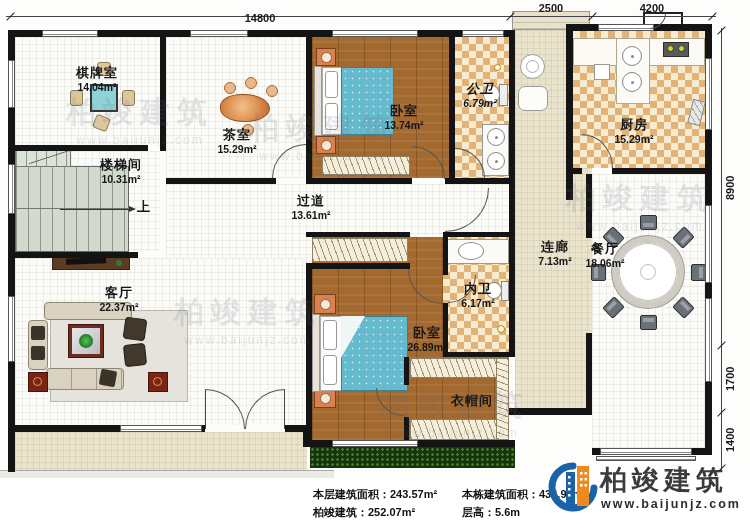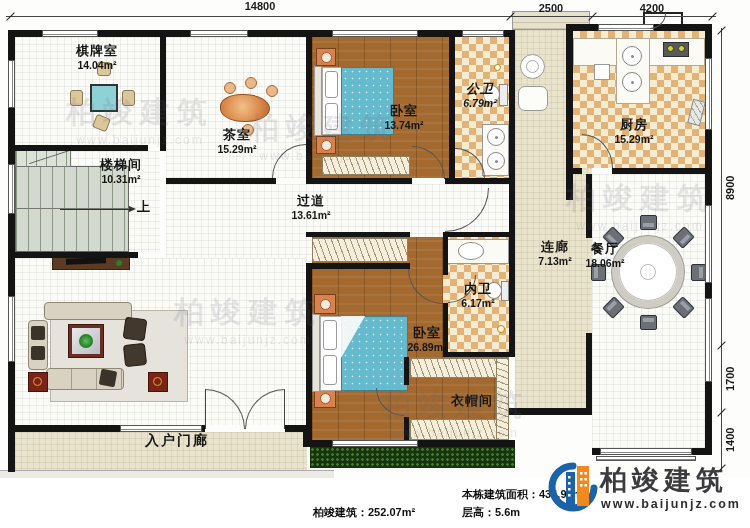--- a/index.html
+++ b/index.html
@@ -223,21 +223,21 @@
   <div class="door" style="left:272px;top:144px;width:34px;height:34px;border-radius:100% 0 0 0;border-right:none;border-bottom:none;"></div>
   <div class="door" style="left:412px;top:146px;width:33px;height:33px;border-radius:0 100% 0 0;border-left:none;border-bottom:none;"></div>
   <div class="door" style="left:455px;top:148px;width:30px;height:30px;border-radius:0 100% 0 0;border-left:none;border-bottom:none;"></div>
   <div class="door" style="left:582px;top:134px;width:31px;height:34px;border-radius:0 100% 0 0;border-left:none;border-bottom:none;"></div>
   <div class="door" style="left:445px;top:188px;width:44px;height:44px;border-radius:0 0 100% 0;border-left:none;border-top:none;"></div>
   <div class="door" style="left:408px;top:269px;width:35px;height:35px;border-radius:0 0 0 100%;border-right:none;border-top:none;"></div>
   <div class="door" style="left:448px;top:275px;width:28px;height:28px;border-radius:0 0 100% 0;border-left:none;border-top:none;"></div>
   <div class="door" style="left:376px;top:388px;width:28px;height:28px;border-radius:0 0 0 100%;border-right:none;border-top:none;"></div>
   <div class="door" style="left:650px;top:13px;width:16px;height:16px;border-radius:0 0 100% 0;border-left:none;border-top:none;"></div>
 
-  <div class="rlabel" style="left:55px;top:44px;width:84px;">
+  <div class="rlabel" style="left:55px;top:66px;width:84px;">
     <div class="rname">棋牌室</div>
     <div class="rarea">14.04m²</div>
   </div>
   <div class="rlabel" style="left:198px;top:128px;width:78px;">
     <div class="rname">茶室</div>
     <div class="rarea">15.29m²</div>
   </div>
   <div class="rlabel" style="left:372px;top:104px;width:64px;">
     <div class="rname">卧室</div>
     <div class="rarea">13.74m²</div>
@@ -262,33 +262,34 @@
     <div class="rarea">13.61m²</div>
   </div>
   <div class="rlabel" style="left:528px;top:240px;width:54px;">
     <div class="rname">连廊</div>
     <div class="rarea">7.13m²</div>
   </div>
   <div class="rlabel" style="left:576px;top:242px;width:58px;">
     <div class="rname">餐厅</div>
     <div class="rarea">18.06m²</div>
   </div>
+  <div class="rlabel" style="left:88px;top:286px;width:62px;">
+    <div class="rname">客厅</div>
+    <div class="rarea">22.37m²</div>
+  </div>
   <div class="rlabel" style="left:450px;top:282px;width:56px;">
     <div class="rname">内卫</div>
     <div class="rarea">6.17m²</div>
   </div>
   <div class="rlabel" style="left:392px;top:326px;width:70px;">
     <div class="rname">卧室</div>
     <div class="rarea">26.89m²</div>
   </div>
   <div class="rlabel" style="left:434px;top:394px;width:76px;">
     <div class="rname">衣帽间</div>
-  </div>
-  <div class="rlabel" style="left:122px;top:432px;width:110px;">
-    <div class="rname" style="font-size:14px;letter-spacing:2px;">入户门廊</div>
   </div>
 
   <div class="wm" style="left:40px;top:92px;width:200px;">
     <div class="wm-name">柏竣建筑</div>
     <div class="wm-url">www.baijunjz.com</div>
   </div>
   <div class="wm" style="left:228px;top:108px;width:190px;">
     <div class="wm-name">柏竣建筑</div>
     <div class="wm-url">www.baijunjz.com</div>
   </div>
@@ -303,34 +304,37 @@
   <div class="wm" style="left:350px;top:385px;width:210px;">
     <div class="wm-name">柏竣建筑</div>
     <div class="wm-url">www.baijunjz.com</div>
   </div>
 
   <div class="dimline" style="left:6px;top:16px;width:710px;height:1px;"></div>
   <div class="tick" style="left:5px;top:16px;"></div>
   <div class="tick" style="left:505px;top:16px;"></div>
   <div class="tick" style="left:587px;top:16px;"></div>
   <div class="tick" style="left:707px;top:16px;"></div>
-  <div class="dim" style="left:10px;top:0;width:500px;text-align:center;">14800</div>
+  <div class="dim" style="left:10px;top:12px;width:500px;text-align:center;">14800</div>
   <div class="dim" style="left:510px;top:2px;width:82px;text-align:center;">2500</div>
   <div class="dim" style="left:592px;top:2px;width:120px;text-align:center;">4200</div>
   <div class="dimline" style="left:721px;top:28px;width:1px;height:444px;"></div>
   <div class="tick" style="left:716px;top:30px;"></div>
   <div class="tick" style="left:716px;top:345px;"></div>
   <div class="tick" style="left:716px;top:412px;"></div>
   <div class="tick" style="left:716px;top:468px;"></div>
   <div class="dim" style="left:724px;top:30px;height:315px;writing-mode:vertical-rl;transform:rotate(180deg);text-align:center;">8900</div>
   <div class="dim" style="left:724px;top:345px;height:67px;writing-mode:vertical-rl;transform:rotate(180deg);text-align:center;">1700</div>
   <div class="dim" style="left:724px;top:412px;height:56px;writing-mode:vertical-rl;transform:rotate(180deg);text-align:center;">1400</div>
 
   <div id="bottombar">
 
+    <div class="stat-line" style="left:313px;top:9px;">
+      <span>本层建筑面积：</span><span>243.57m²</span>
+    </div>
     <div class="stat-line" style="left:313px;top:27px;">
       <span>柏竣建筑：</span><span>252.07m²</span>
     </div>
     <div class="stat-line" style="left:462px;top:9px;">
       <span>本栋建筑面积：</span><span>434.92m²</span>
     </div>
     <div class="stat-line" style="left:462px;top:27px;">
       <span>层高：</span><span>5.6m</span>
     </div>
   </div>

